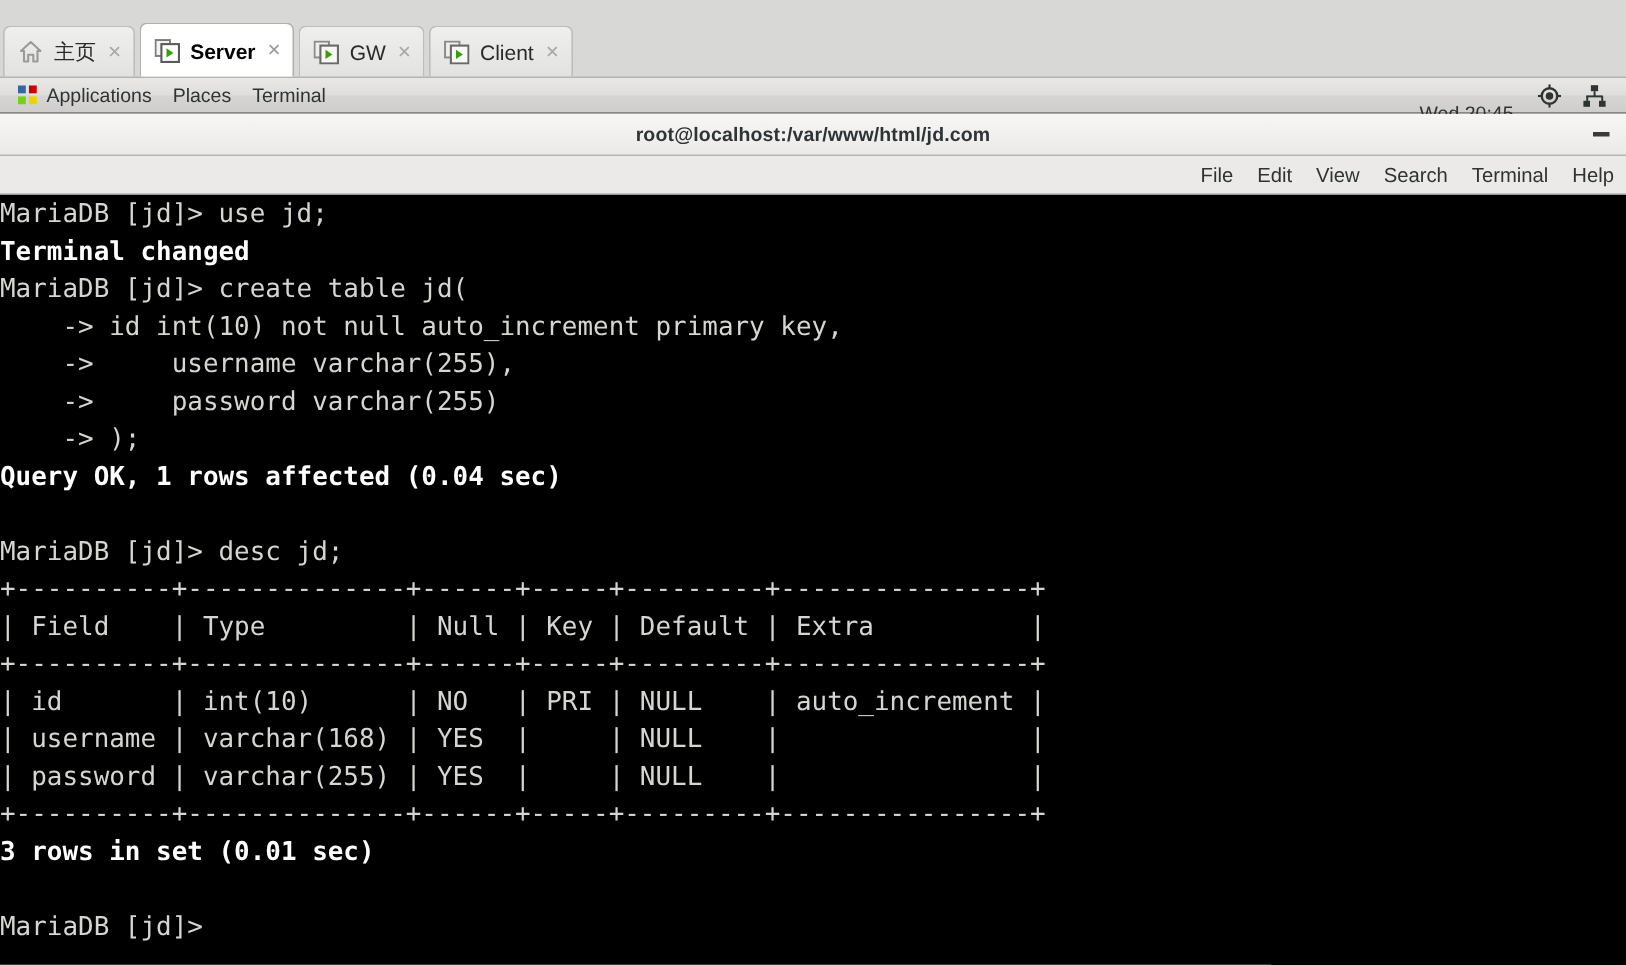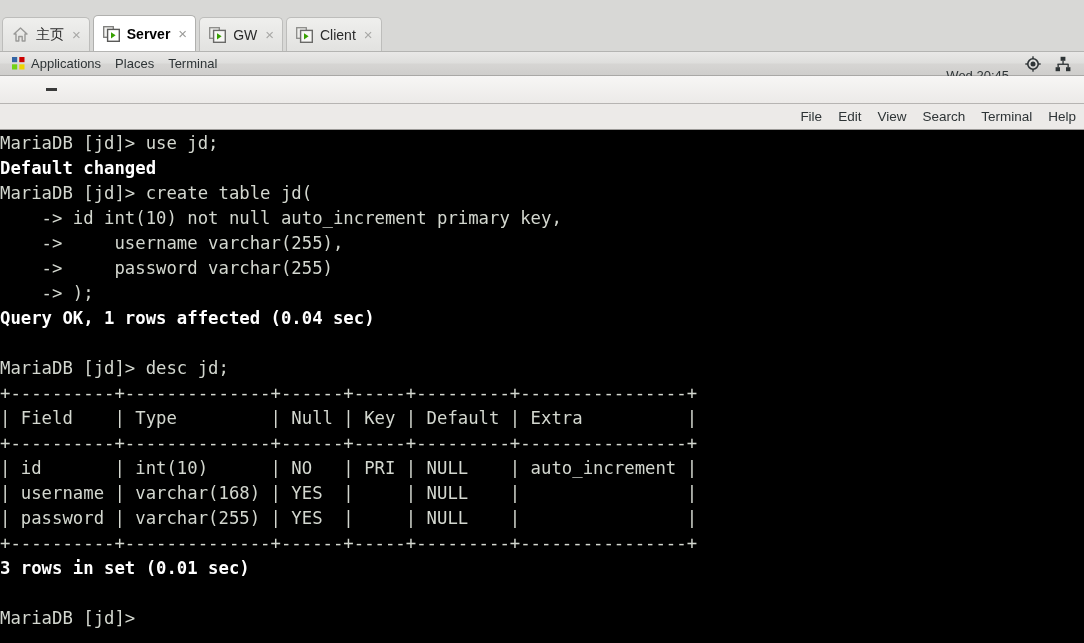--- a/index.html
+++ b/index.html
@@ -270,37 +270,38 @@
         <rect x="12.5" y="8.2" width="1.3" height="3.2" fill="#2e3436"></rect>
       </svg>
     </span>
   </div>
 </div>
 
 <div id="termwin">
 
   <div id="titlebar">
     <div style="width:34px"></div>
+    <div id="titlebar-title">root@localhost:/var/www/html/jd.com</div>
     <div id="btn-minimize">
       <span class="bar"></span>
     </div>
   </div>
 
   <div id="menubar">
     <div class="menu-item">File</div>
     <div class="menu-item">Edit</div>
     <div class="menu-item">View</div>
     <div class="menu-item">Search</div>
     <div class="menu-item">Terminal</div>
     <div class="menu-item">Help</div>
   </div>
 
   <div id="terminal">
     <pre id="term-text"><span>MariaDB [jd]&gt; use jd;</span>
-<span class="b">Default changed</span>
+<span class="b">Terminal changed</span>
 <span>MariaDB [jd]&gt; create table jd(</span>
 <span>    -&gt; id int(10) not null auto_increment primary key,</span>
 <span>    -&gt;     username varchar(255),</span>
 <span>    -&gt;     password varchar(255)</span>
 <span>    -&gt; );</span>
 <span class="b">Query OK, 1 rows affected (0.04 sec)</span>
 <span></span>
 <span>MariaDB [jd]&gt; desc jd;</span>
 <span>+----------+--------------+------+-----+---------+----------------+</span>
 <span>| Field    | Type         | Null | Key | Default | Extra          |</span>

